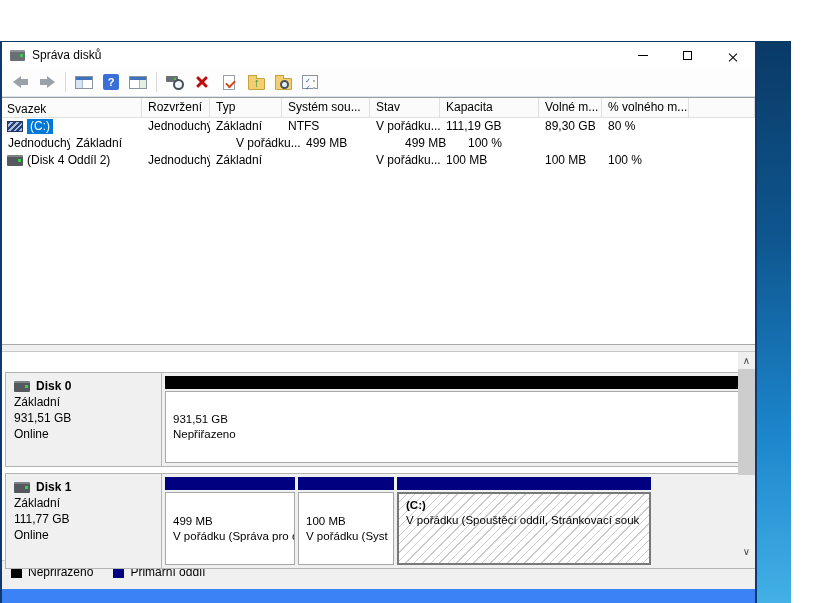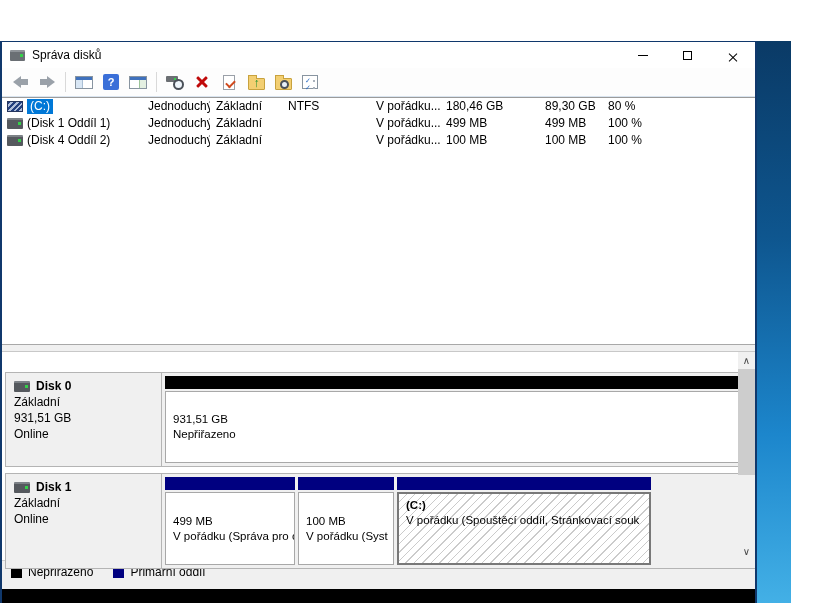--- a/index.html
+++ b/index.html
@@ -9,21 +9,21 @@
     position:relative;
   }
   
   .desktop-strip{
     position:absolute;left:757px;top:41px;width:34px;height:562px;
     background:linear-gradient(180deg,#0a3a66 0%,#0e568f 35%,#1c86cc 70%,#43b0e6 100%);
   }
   
   .window{
     position:absolute;left:0;top:41px;width:757px;height:562px;box-sizing:border-box;
-    background:#000000;border-left:2px solid #10386c;border-right:2px solid #10386c;border-top:1px solid #10386c;
+    background:#3b82f6;border-left:2px solid #10386c;border-right:2px solid #10386c;border-top:1px solid #10386c;
     overflow:hidden;
   }
   
   .titlebar{height:26px;display:flex;align-items:center;padding-left:8px;background:#fff;}
   .app-ico{width:15px;height:11px;background:#6a6f74;border-radius:1px;position:relative;border-top:2px solid #8e9398;box-sizing:border-box;}
   .app-ico::after{content:'';position:absolute;right:2px;top:2px;width:3px;height:3px;background:#35d04a;}
   .title-text{font-size:12px;margin-left:7px;}
   .win-controls{margin-left:auto;display:flex;height:100%;}
   .win-btn{width:45px;height:100%;display:flex;align-items:center;justify-content:center;cursor:default;}
   .g-min{width:10px;height:1px;background:#000;}
@@ -179,41 +179,48 @@
           </span>
         <span class="prow">
             <span class="pchk">✓</span>
             <span class="pline"></span>
           </span>
       </span>
     </div>
   </div>
 
   <div class="listview">
+    <div class="lv-header">
+      <div class="lv-h c0">Svazek</div>
+      <div class="lv-h c1">Rozvržení</div>
+      <div class="lv-h c2">Typ</div>
+      <div class="lv-h c3">Systém sou...</div>
+      <div class="lv-h c4">Stav</div>
+      <div class="lv-h c5">Kapacita</div>
+      <div class="lv-h c6">Volné m...</div>
+      <div class="lv-h c7">% volného m...</div>
+      <div class="lv-h c8"></div>
+    </div>
 
     <div class="lv-row">
       <div class="lv-c c0">
         <span class="hatch-ico"></span>
         <span class="sel-label">(C:)</span>
       </div>
       <div class="lv-c c1">Jednoduchý</div>
       <div class="lv-c c2">Základní</div>
       <div class="lv-c c3">NTFS</div>
       <div class="lv-c c4">V pořádku...</div>
-      <div class="lv-c c5">180,46 GB</div>
+      <div class="lv-c c5">111,19 GB</div>
       <div class="lv-c c6">89,30 GB</div>
       <div class="lv-c c7">80 %</div>
       <div class="lv-c c8"></div>
     </div>
 
     <div class="lv-row">
-      <div class="lv-c c0">
-        <span class="drive-ico"></span>
-        <span>(Disk 1 Oddíl 1)</span>
-      </div>
       <div class="lv-c c1">Jednoduchý</div>
       <div class="lv-c c2">Základní</div>
       <div class="lv-c c3"></div>
       <div class="lv-c c4">V pořádku...</div>
       <div class="lv-c c5">499 MB</div>
       <div class="lv-c c6">499 MB</div>
       <div class="lv-c c7">100 %</div>
       <div class="lv-c c8"></div>
     </div>
 
@@ -258,20 +265,21 @@
       </div>
     </div>
 
     <div class="diskrow disk1">
       <div class="dinfo">
         <div class="dtitle">
           <span class="drive-ico"></span>
           <span>Disk 1</span>
         </div>
         <div>Základní</div>
+        <div>111,77 GB</div>
         <div>Online</div>
       </div>
       <div class="dparts">
         <div class="region" style="width:130px;">
           <div class="rbar" style="background-color: rgb(0, 0, 128);"></div>
           <div class="rbody">
             <div>499 MB</div>
             <div>V pořádku (Správa pro o</div>
           </div>
         </div>

